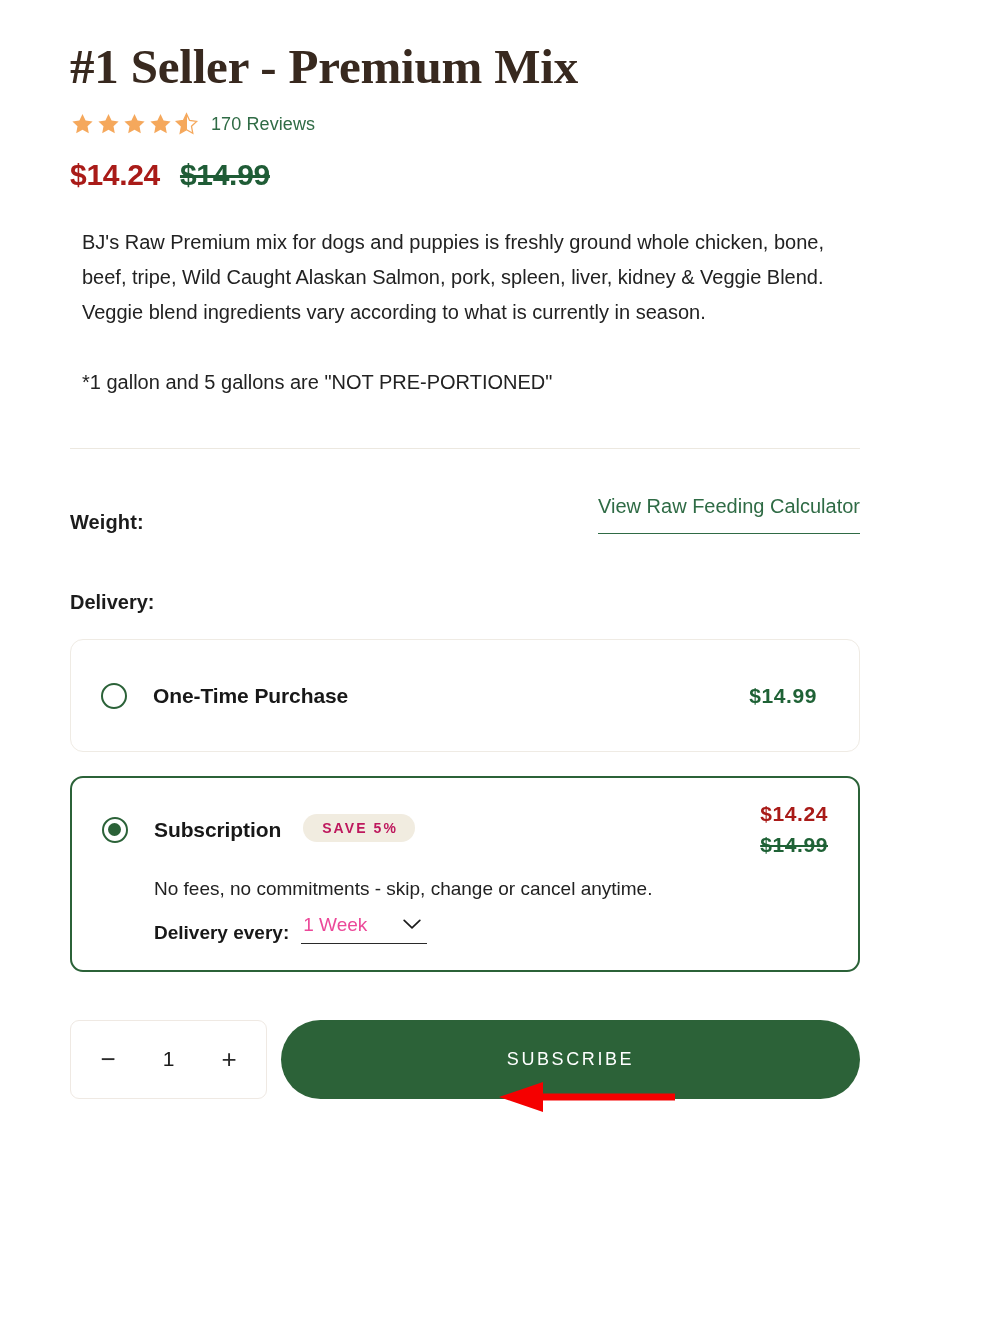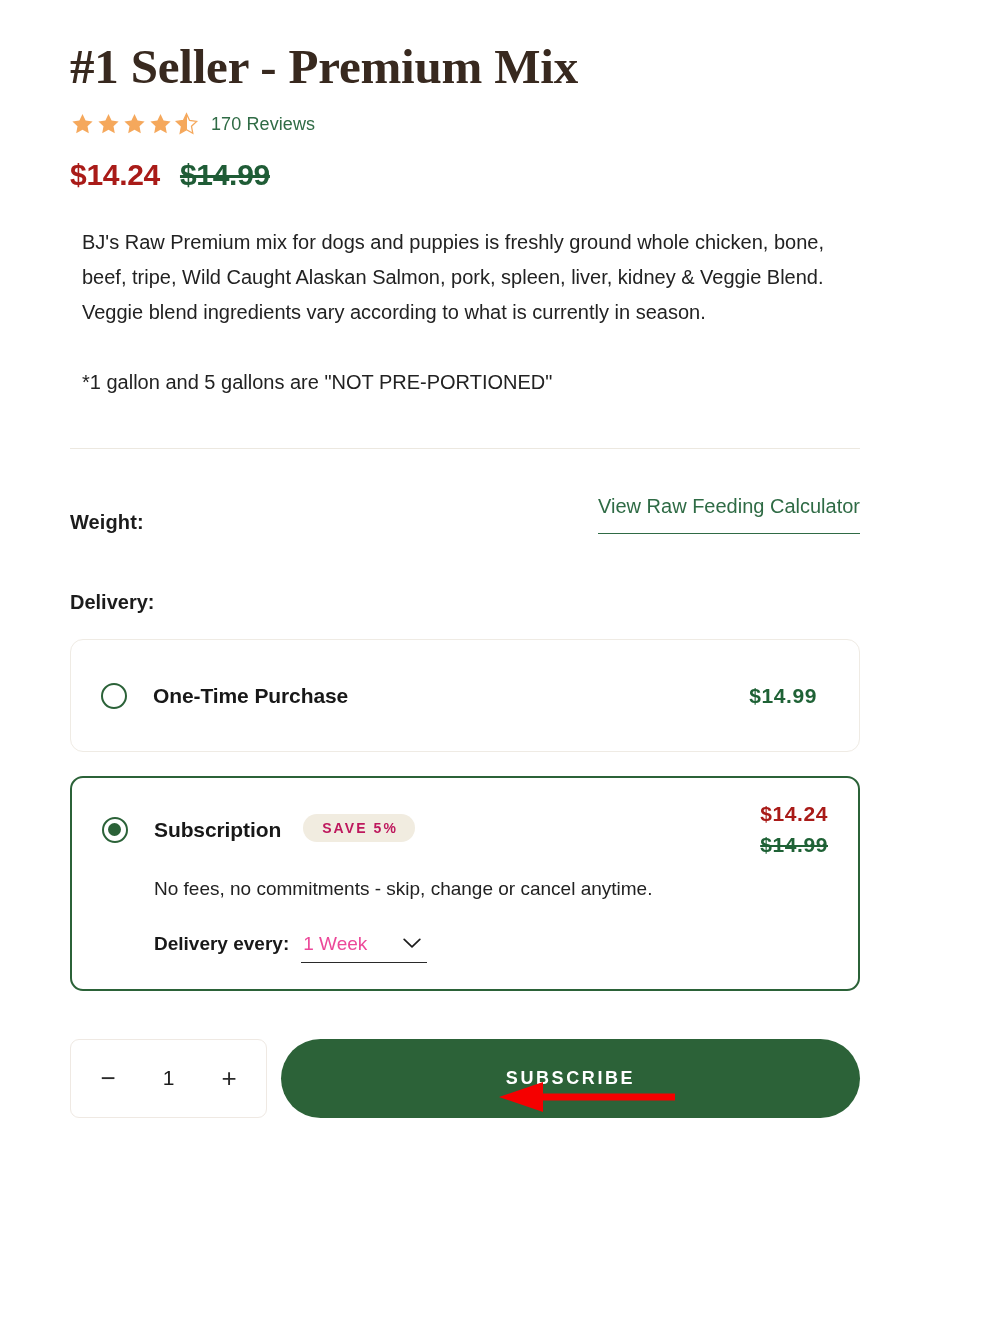--- a/index.html
+++ b/index.html
@@ -273,23 +273,23 @@
     margin-left: 52px;
     margin-top: 14px;
     font-size: 19px;
     line-height: 34px;
     color: #222;
     max-width: 500px;
   }
 
   .delivery-row {
     margin-left: 52px;
-    margin-top: 27px;
-    display: flex;
-    align-items: flex-start;
+    margin-top: 8px;
+    display: flex;
+    align-items: flex-end;
     position: relative;
   }
   .delivery-label {
     font-size: 19px;
     font-weight: 700;
     color: #181818;
   }
   .delivery-select {
     margin-left: 12px;
     border-bottom: 1.5px solid #2a2a2a;
@@ -355,21 +355,21 @@
   }
   .subscribe-btn {
     flex: 1;
     height: 79px;
     background: #2c6238;
     border: none;
     border-radius: 40px;
     color: #ffffff;
     font-family: "Liberation Sans", sans-serif;
     font-size: 18px;
-    font-weight: 700;
+    font-weight: 400;
     letter-spacing: 2.6px;
     cursor: pointer;
     display: flex;
     align-items: center;
     justify-content: center;
   }
 </style>
 </head>
 <body>
 

